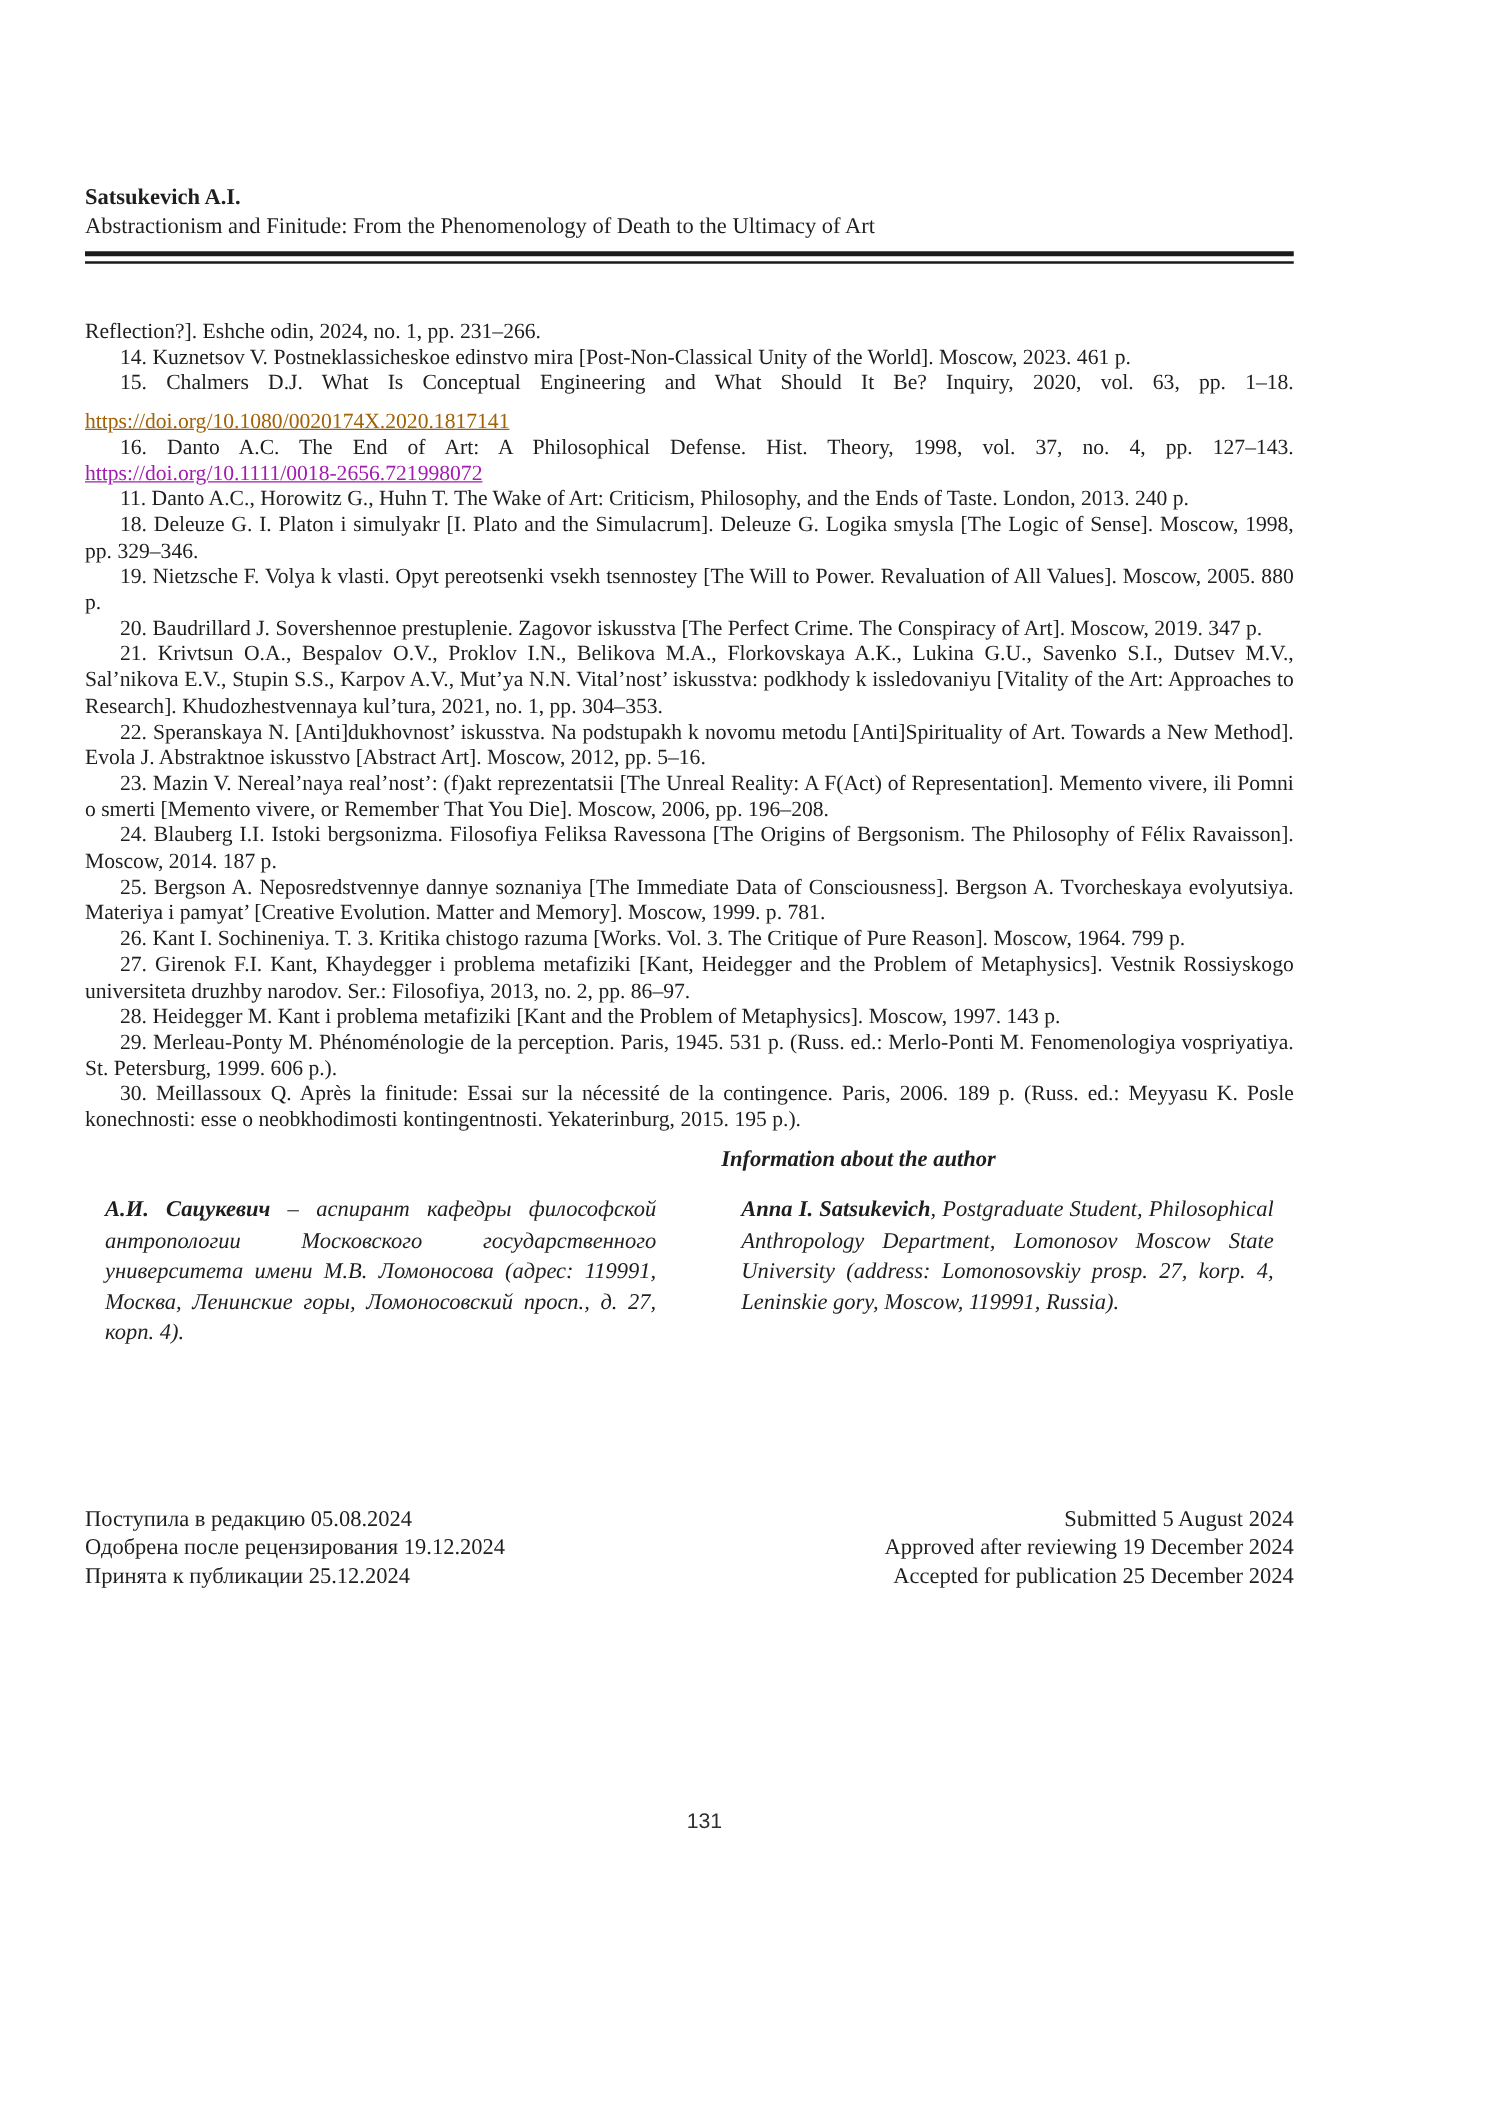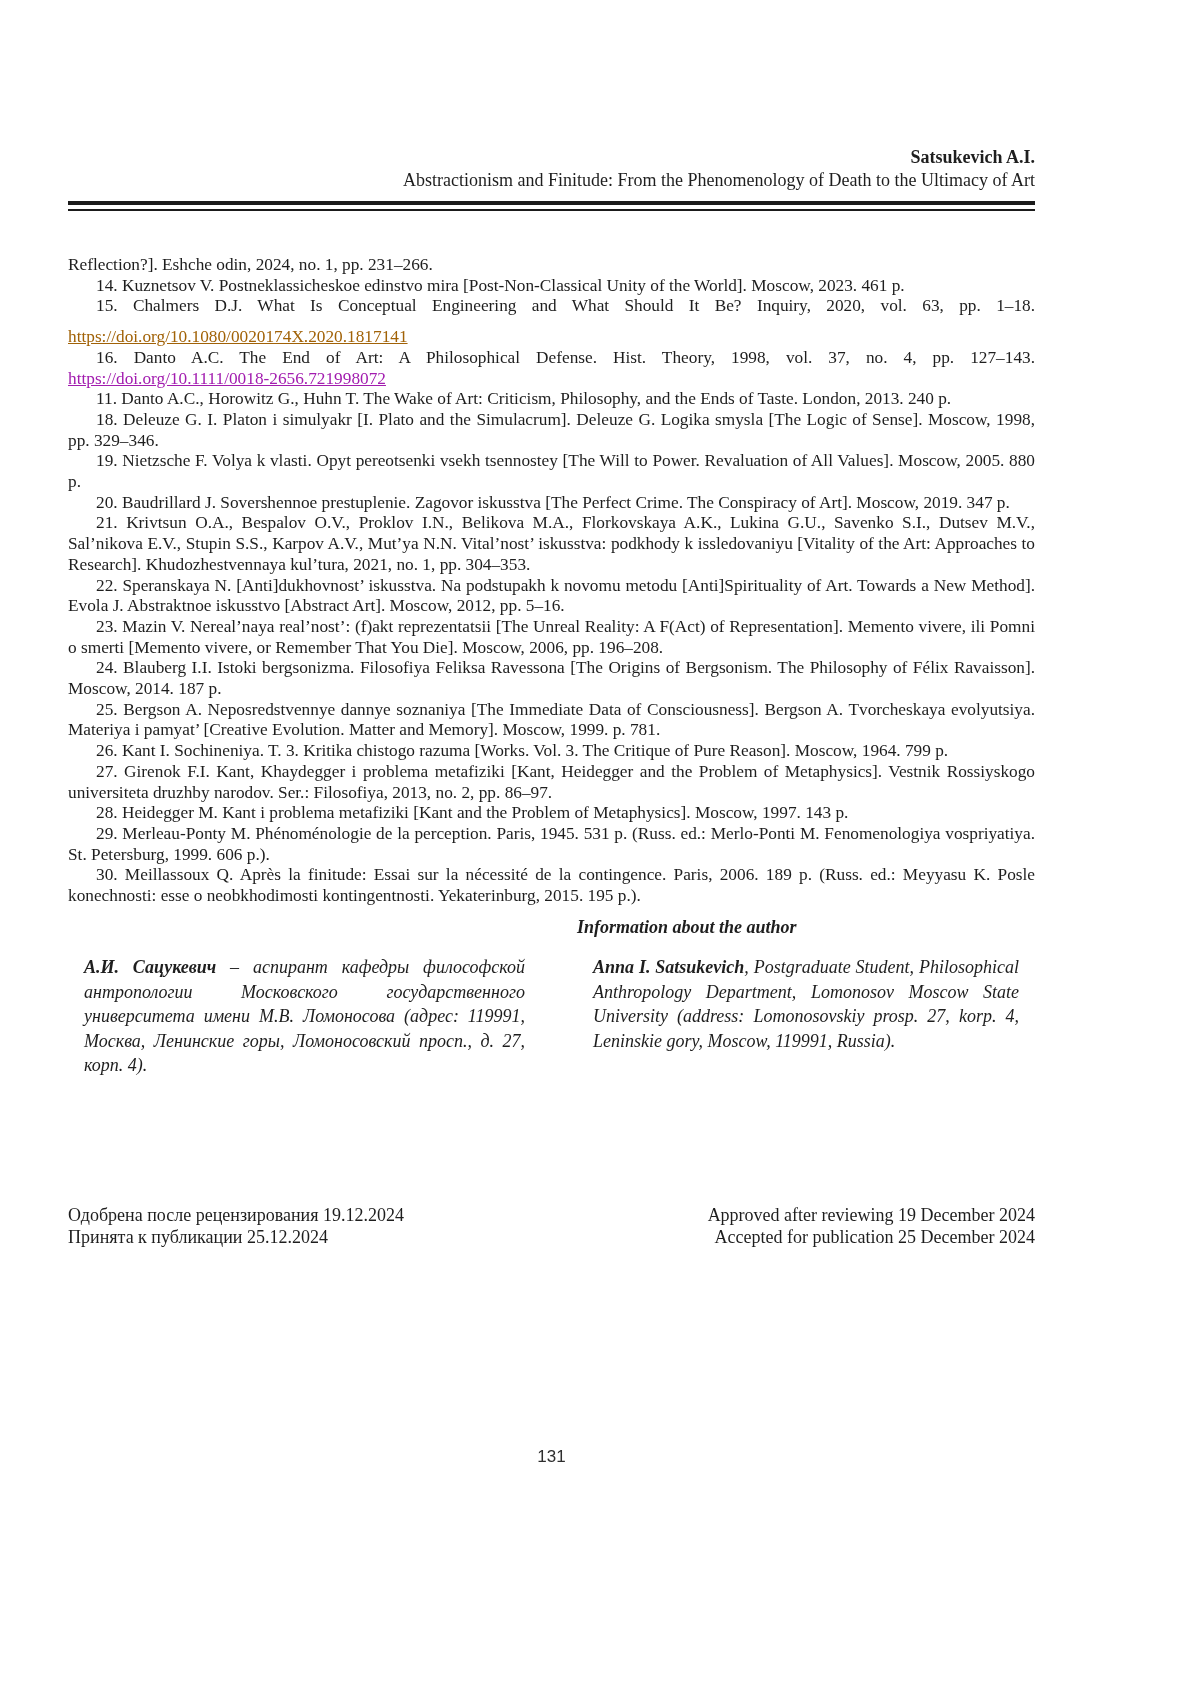--- a/index.html
+++ b/index.html
@@ -3,21 +3,21 @@
 <meta charset="utf-8">
 <style>
   html,body{margin:0;padding:0;}
   body{
     width:1200px;height:1697px;background:#ffffff;position:relative;overflow:hidden;
     font-family:"Liberation Serif", serif;color:#1e1e1e;
     -webkit-font-smoothing:antialiased;
   }
   .page{position:absolute;left:68px;top:0;width:967px;height:1697px;}
   
-  .hdr{margin-top:146px;text-align:right;font-size:18px;line-height:23px;}
+  .hdr{margin-top:146px;text-align:left;font-size:18px;line-height:23px;}
   .hdr-author{font-weight:bold;}
   .double-rule{margin-top:9px;height:4px;border-top:4.5px solid #1b1b1b;border-bottom:2.5px solid #1b1b1b;}
   
   .refs{margin-top:44px;font-size:17.3px;line-height:20.7px;text-align:justify;}
   .ref{margin:0;padding:0;text-indent:28px;}
   .ref.no-indent{text-indent:0;}
   .ref.has-link{text-align-last:justify;}
   .i{}
   .b{font-weight:bold;}
   .link{display:block;text-indent:0;text-align:left;text-align-last:left;text-decoration:underline;cursor:pointer;}
@@ -26,21 +26,21 @@
   .bio-col{text-align:justify;}
   .bio-left{width:473px;margin-right:36px;padding-top:24.5px;}
   .bio-right{width:458px;}
   .bio-heading{font-weight:bold;}
   .bio-text{margin:16px;}
   
   .dates{margin-top:110px;font-size:18px;line-height:22.5px;}
   .date-row{display:flex;justify-content:space-between;}
   
   .page-number{
-    position:absolute;top:1447px;left:0;width:100%;text-align:center;
+    position:absolute;top:1447px;left:12px;width:100%;text-align:center;
     font-family:"Liberation Sans", sans-serif;font-size:17px;color:#2e2e2e;
   }
 </style>
 </head>
 <body>
 
 <div class="page">
 
   <header class="hdr">
     <div class="hdr-author">Satsukevich A.I.</div>
@@ -74,20 +74,24 @@
       <p class="bio-text"><span class="b">А.И. Сацукевич</span><span class="r"> – аспирант кафедры философской антропологии Московского государственного университета имени М.В. Ломоносова (адрес: 119991, Москва, Ленинские горы, Ломоносовский просп., д. 27, корп. 4).</span></p>
     </div>
     <div class="bio-col bio-right">
       <div class="bio-heading">Information about the author</div>
       <p class="bio-text"><span class="b">Anna I. Satsukevich</span><span class="r">, Postgraduate Student, Philosophical Anthropology Department, Lomonosov Moscow State University (address: Lomonosovskiy prosp. 27, korp. 4, Leninskie gory, Moscow, 119991, Russia).</span></p>
     </div>
   </section>
 
   <section class="dates">
       <div class="date-row">
+        <div>Поступила в редакцию 05.08.2024</div>
+        <div>Submitted 5 August 2024</div>
+      </div>
+      <div class="date-row">
         <div>Одобрена после рецензирования 19.12.2024</div>
         <div>Approved after reviewing 19 December 2024</div>
       </div>
       <div class="date-row">
         <div>Принята к публикации 25.12.2024</div>
         <div>Accepted for publication 25 December 2024</div>
       </div>
     </section>
 
   <div class="page-number">131</div>

